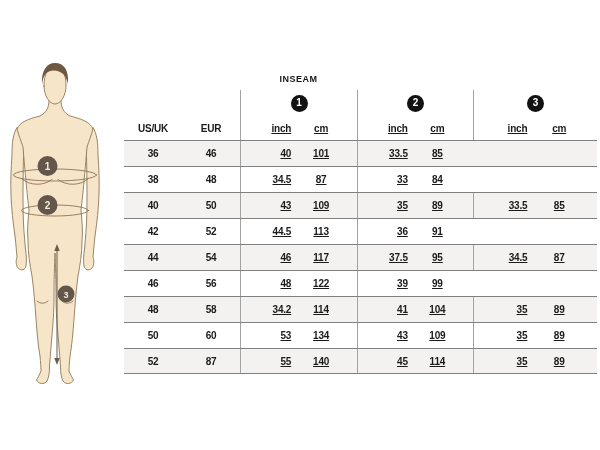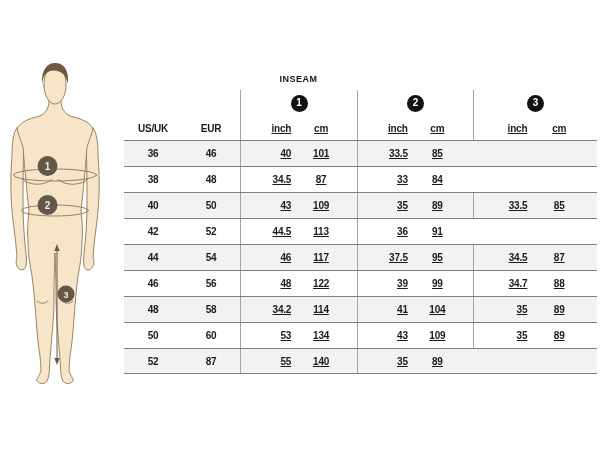--- a/index.html
+++ b/index.html
@@ -274,26 +274,20 @@
               <span class="in">48</span>
               <span class="cm">122</span>
             </div>
           </div>
         <div class="grp v">
             <div class="units">
               <span class="in">39</span>
               <span class="cm">99</span>
             </div>
           </div>
-        <div class="grp v">
-            <div class="units">
-              <span class="in">34.7</span>
-              <span class="cm">88</span>
-            </div>
-          </div>
       </div>
 
       <div class="grid-row data-row stripe cellbold">
         <div class="grp">
             <div class="halves">
               <span>48</span>
               <span>58</span>
             </div>
           </div>
         <div class="grp v">
@@ -347,20 +341,26 @@
         <div class="grp">
             <div class="halves">
               <span>52</span>
               <span>87</span>
             </div>
           </div>
         <div class="grp v">
             <div class="units">
               <span class="in">55</span>
               <span class="cm">140</span>
+            </div>
+          </div>
+        <div class="grp v">
+            <div class="units">
+              <span class="in">45</span>
+              <span class="cm">114</span>
             </div>
           </div>
         <div class="grp v">
             <div class="units">
               <span class="in">35</span>
               <span class="cm">89</span>
             </div>
           </div>
       </div>
 

